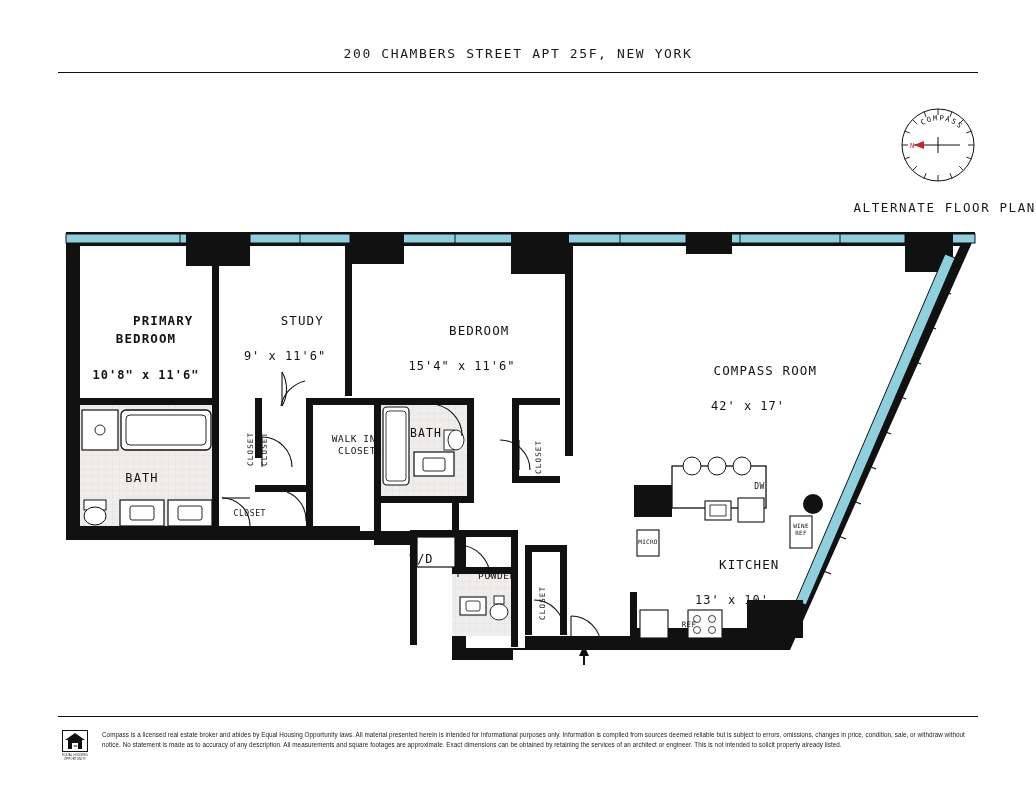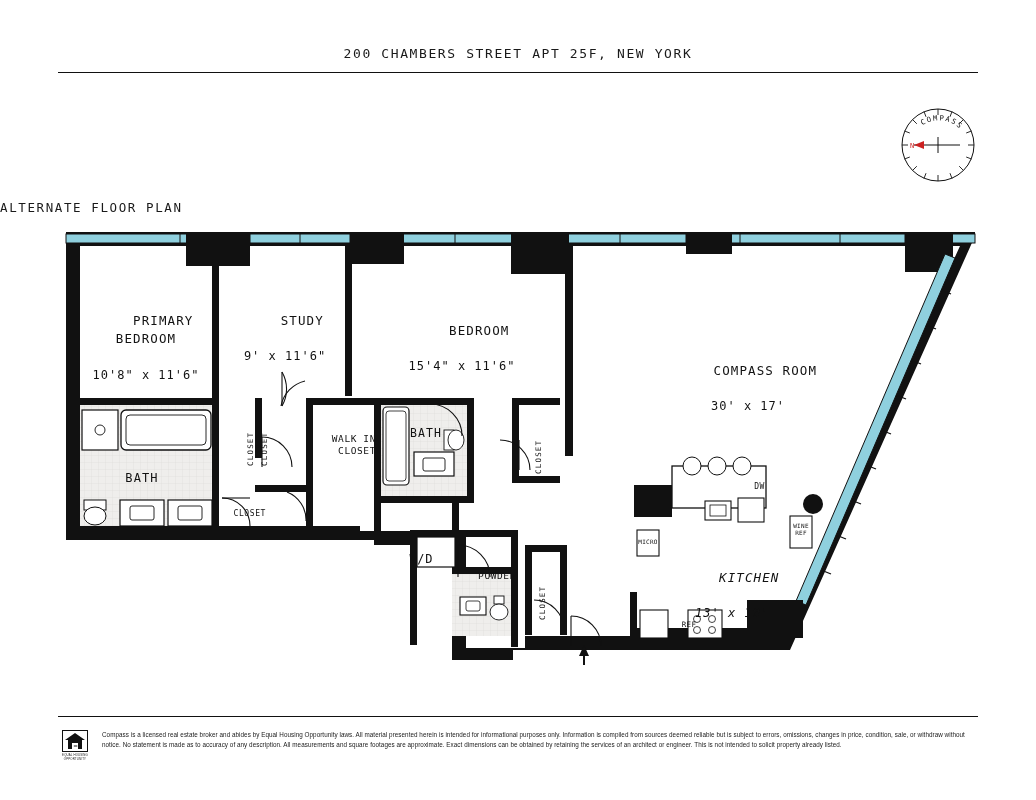--- a/index.html
+++ b/index.html
@@ -32,21 +32,21 @@
     left: 58px;
     width: 920px;
     height: 1px;
     background: #111;
   }
   .subtitle {
     position: absolute;
     top: 200px;
     left: 0;
     width: 1036px;
-    text-align: left;
+    text-align: right;
     font-size: 12.5px;
     letter-spacing: 1.6px;
     color: #1a1a1a;
   }
   
   .compass {
     position: absolute;
     left: 897px;
     top: 104px;
     width: 82px;
@@ -392,42 +392,42 @@
         <line x1="571" y1="616" x2="571" y2="646"></line>
       </g>
 
       <g>
         <line x1="584" y1="665" x2="584" y2="648" stroke="#111" stroke-width="2"></line>
         <polygon points="584,645 579,656 589,656" fill="#111"></polygon>
       </g>
     </svg>
   </div>
 
-  <div class="room-label" style="left:76px; top:294px; width:140px;">
+  <div class="room-label" style="left:76px; top:294px; width:140px;font-weight:bold;">
     <span>PRIMARY
 BEDROOM</span>
     <span class="dim">10'8" x 11'6"</span>
   </div>
 
   <div class="room-label" style="left:222px; top:294px; width:126px;">
     <span>STUDY</span>
     <span class="dim">9' x 11'6"</span>
   </div>
 
   <div class="room-label" style="left:372px; top:304px; width:180px;">
     <span>BEDROOM</span>
     <span class="dim">15'4" x 11'6"</span>
   </div>
 
   <div class="room-label" style="left:658px; top:344px; width:180px;">
     <span>COMPASS ROOM</span>
-    <span class="dim">30' x 17'</span>
-  </div>
-
-  <div class="room-label" style="left:652px; top:551px; width:160px;font-style:italic;">
+    <span class="dim">42' x 17'</span>
+  </div>
+
+  <div class="room-label" style="left:652px; top:538px; width:160px;">
     <span>KITCHEN</span>
     <span class="dim">13' x 10'</span>
   </div>
 
   <div class="room-label" style="left:102px; top:470px; width:80px; font-size:12px;">BATH</div>
   <div class="room-label" style="left:396px; top:425px; width:60px; font-size:11.5px;">BATH</div>
   <div class="small-label" style="left:300px; top:433px; width:76px; font-size:9.5px;">WALK IN
 CLOSET</div>
   <div class="small-label" style="left:452px; top:570px; width:64px; font-size:9.5px;">POWDER</div>
   <div class="small-label" style="left:397px; top:552px; width:36px; font-size:12px;">W/D</div>

